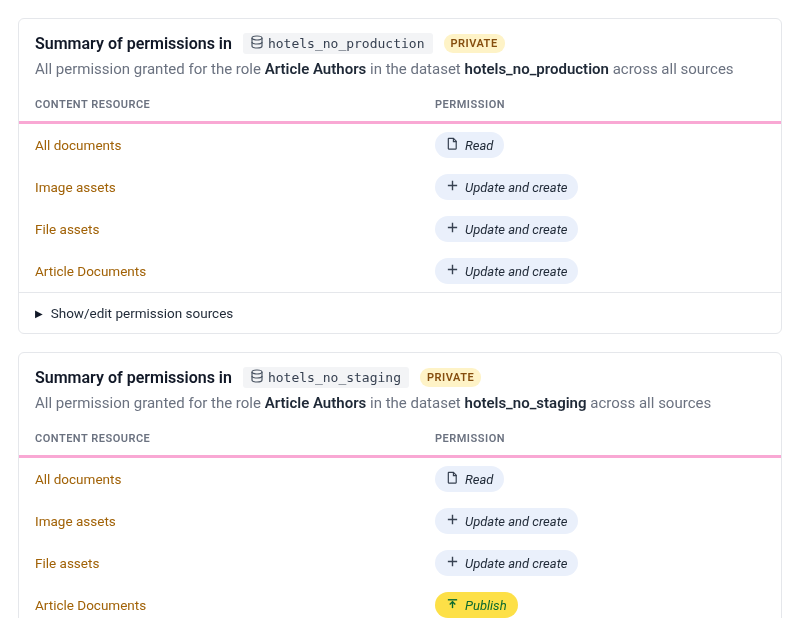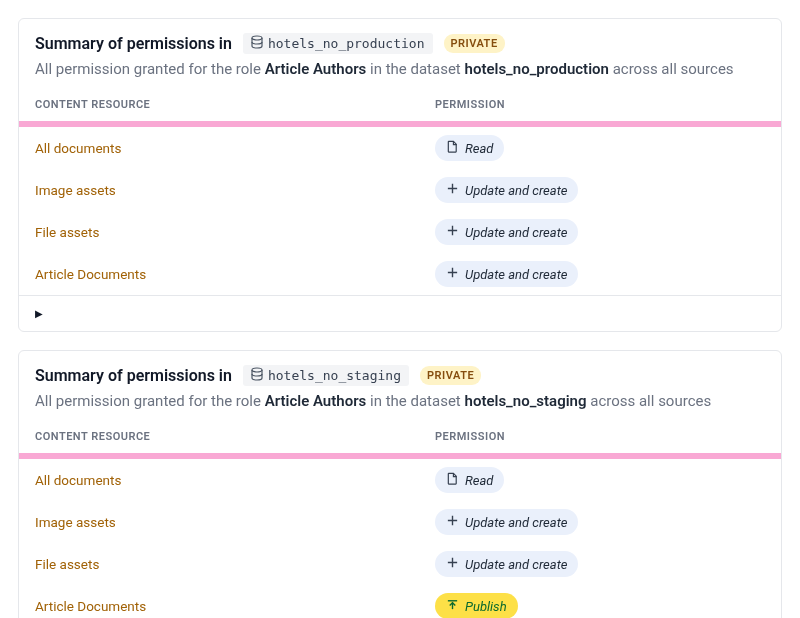--- a/index.html
+++ b/index.html
@@ -56,21 +56,21 @@
     font-size: 15px;
     color: #6b7280;
   }
   .subtitle .bold { color: #1f2937; font-weight: 600; }
   .table {
     width: 100%;
   }
   .table-header {
     display: flex;
     padding: 10px 16px;
-    border-bottom: 6px solid #f9a8d4;
+    border-bottom: 3px solid #f9a8d4;
     justify-content: flex-end;
   }
   .th {
     font-size: 11px;
     font-weight: 600;
     letter-spacing: 0.5px;
     color: #6b7280;
   }
   .col-resource { flex: 0 0 400px; }
   .col-permission { flex: 1; }
@@ -202,20 +202,21 @@
                   </svg></span>
             <span>Update and create</span>
           </span>
         </div>
       </div>
       </div>
     </div>
     <div class="footer">
       <div class="disclosure">
         <span class="arrow">▶</span>
+        <span>Show/edit permission sources</span>
       </div>
     </div>
   </div>
   <div class="card">
     <div class="card-header">
       <div class="title-row">
         <span class="title">Summary of permissions in</span>
         <span class="dataset-chip">
           <span><svg viewBox="0 0 12 14" fill="none" stroke="#4b5563" stroke-width="1.2">
                 <ellipse cx="6" cy="3" rx="5" ry="2"></ellipse>

